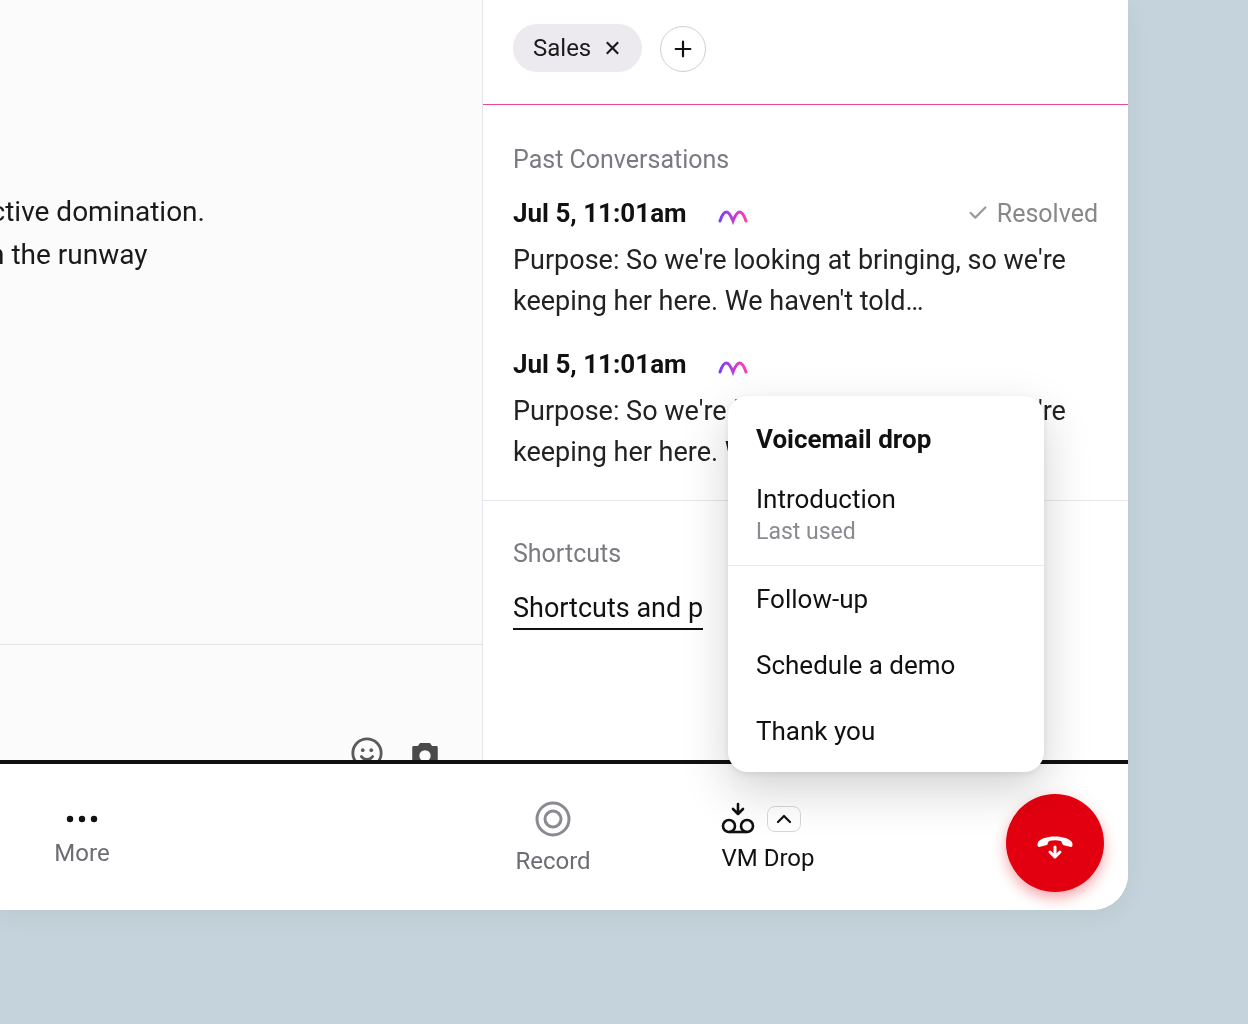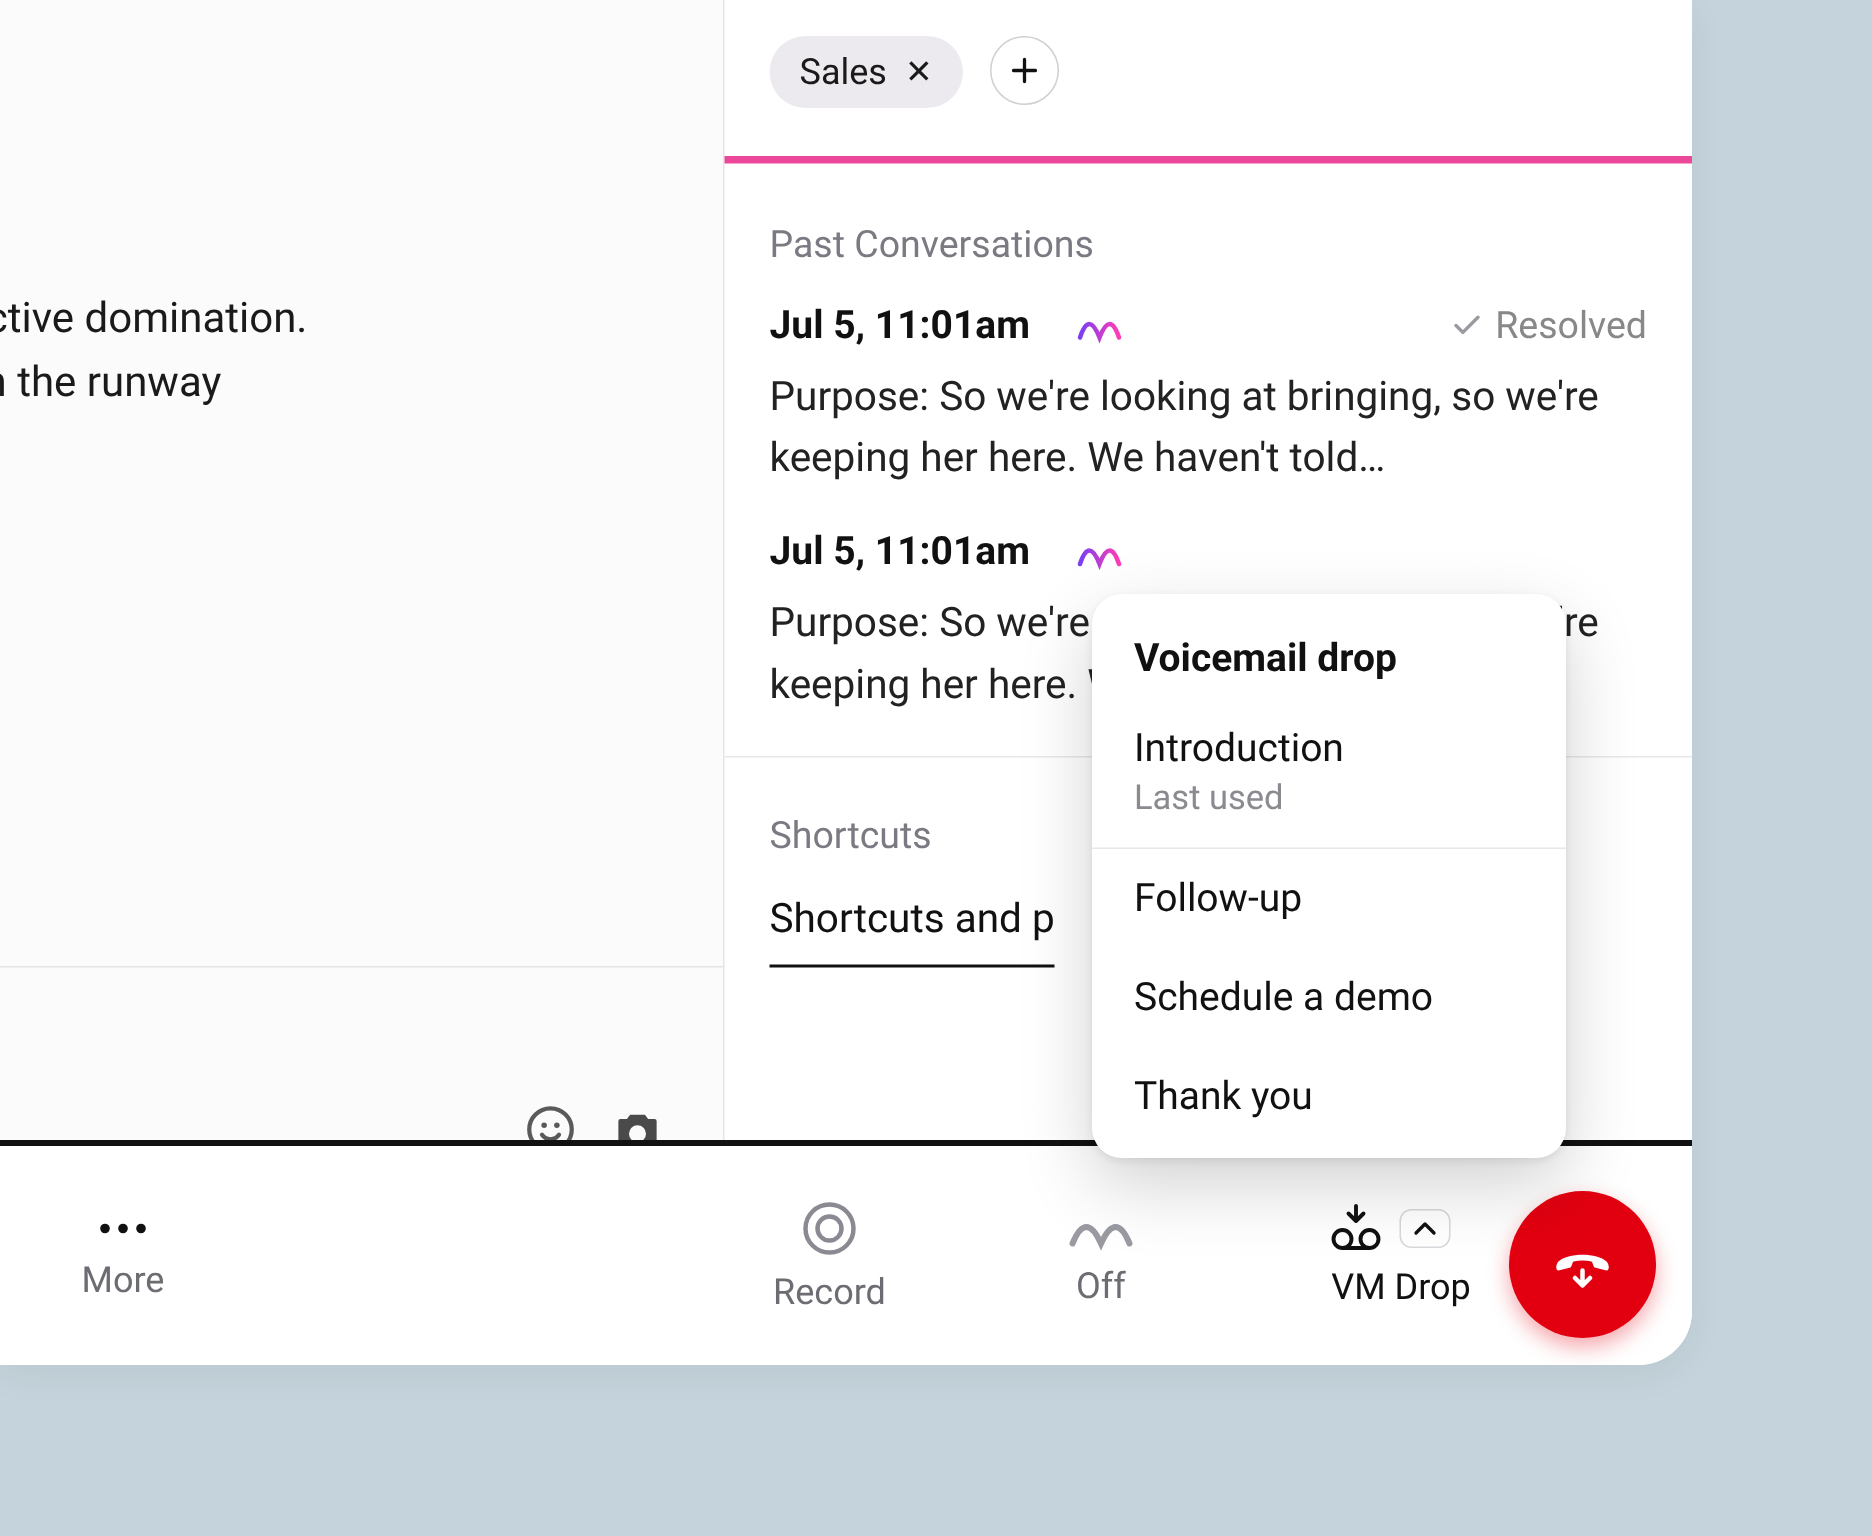--- a/index.html
+++ b/index.html
@@ -58,22 +58,22 @@
       height: 100%;
       border-left: 1px solid #e5e5e9;
       position: relative;
       background:#fff;
     }
 
     .tags-row {
       padding: 24px 30px 32px;
       display: flex;
       gap: 18px;
-      align-items: flex-start;
-      border-bottom: 5px solid #ec4899;
+      align-items: flex-end;
+      border-bottom: 1px solid #ec4899;
     }
     .tag-pill {
       background: #eceaee;
       border-radius: 999px;
       padding: 10px 20px;
       display: inline-flex;
       align-items: center;
       gap: 12px;
       font-size: 24px;
       color: #1a1a1a;
@@ -110,21 +110,21 @@
     }
     .conv-body {
       font-size: 27px; line-height: 1.5; color:#222;
     }
 
     .shortcuts-sec {
       border-top: 1px solid #e8e8ec;
       padding-top: 38px;
     }
     .shortcut-link-wrap { padding: 0 30px 24px; }
-    .shortcut-link-text { font-size:27px; color:#111; border-bottom:2px solid #111; padding-bottom:15px; display:inline-block;}
+    .shortcut-link-text { font-size:27px; color:#111; border-bottom:2px solid #111; padding-bottom:4px; display:inline-block;}
 
     .popup {
       position: absolute;
       right: 84px;
       top: 396px;
       width: 316px;
       background: #fff;
       border-radius: 20px;
       box-shadow: 0 18px 48px rgba(0,0,0,0.18), 0 2px 6px rgba(0,0,0,0.08);
       z-index: 50;
@@ -301,28 +301,20 @@
     <div class="bb-item bb-record">
       <span>
         <svg width="40" height="40" viewBox="0 0 40 40">
             <circle cx="20" cy="20" r="16" fill="none" stroke="#8a8a92" stroke-width="3"></circle>
             <circle cx="20" cy="20" r="8" fill="none" stroke="#8a8a92" stroke-width="3"></circle>
           </svg>
       </span>
       <span class="bb-label">Record</span>
     </div>
 
-    <div class="bb-item bb-off">
-      <span>
-        <svg width="46" height="32" viewBox="0 0 46 32">
-            <path d="M4 26 Q13 4 23 26 Q33 4 42 26" fill="none" stroke="#9a9aa2" stroke-width="4" stroke-linecap="round"></path>
-          </svg>
-      </span>
-      <span class="bb-label">Off</span>
-    </div>
 
     <div class="bb-item dark bb-vm">
       <span class="bb-vm-row">
         <span>
           <svg width="38" height="34" viewBox="0 0 38 34">
               <path d="M19 2v10m0 0l-5-5m5 5l5-5" stroke="#111" stroke-width="2.6" fill="none" stroke-linecap="round" stroke-linejoin="round"></path>
               <circle cx="10" cy="24" r="6" fill="none" stroke="#111" stroke-width="2.6"></circle>
               <circle cx="28" cy="24" r="6" fill="none" stroke="#111" stroke-width="2.6"></circle>
               <line x1="10" y1="30" x2="28" y2="30" stroke="#111" stroke-width="2.6"></line>
             </svg>

